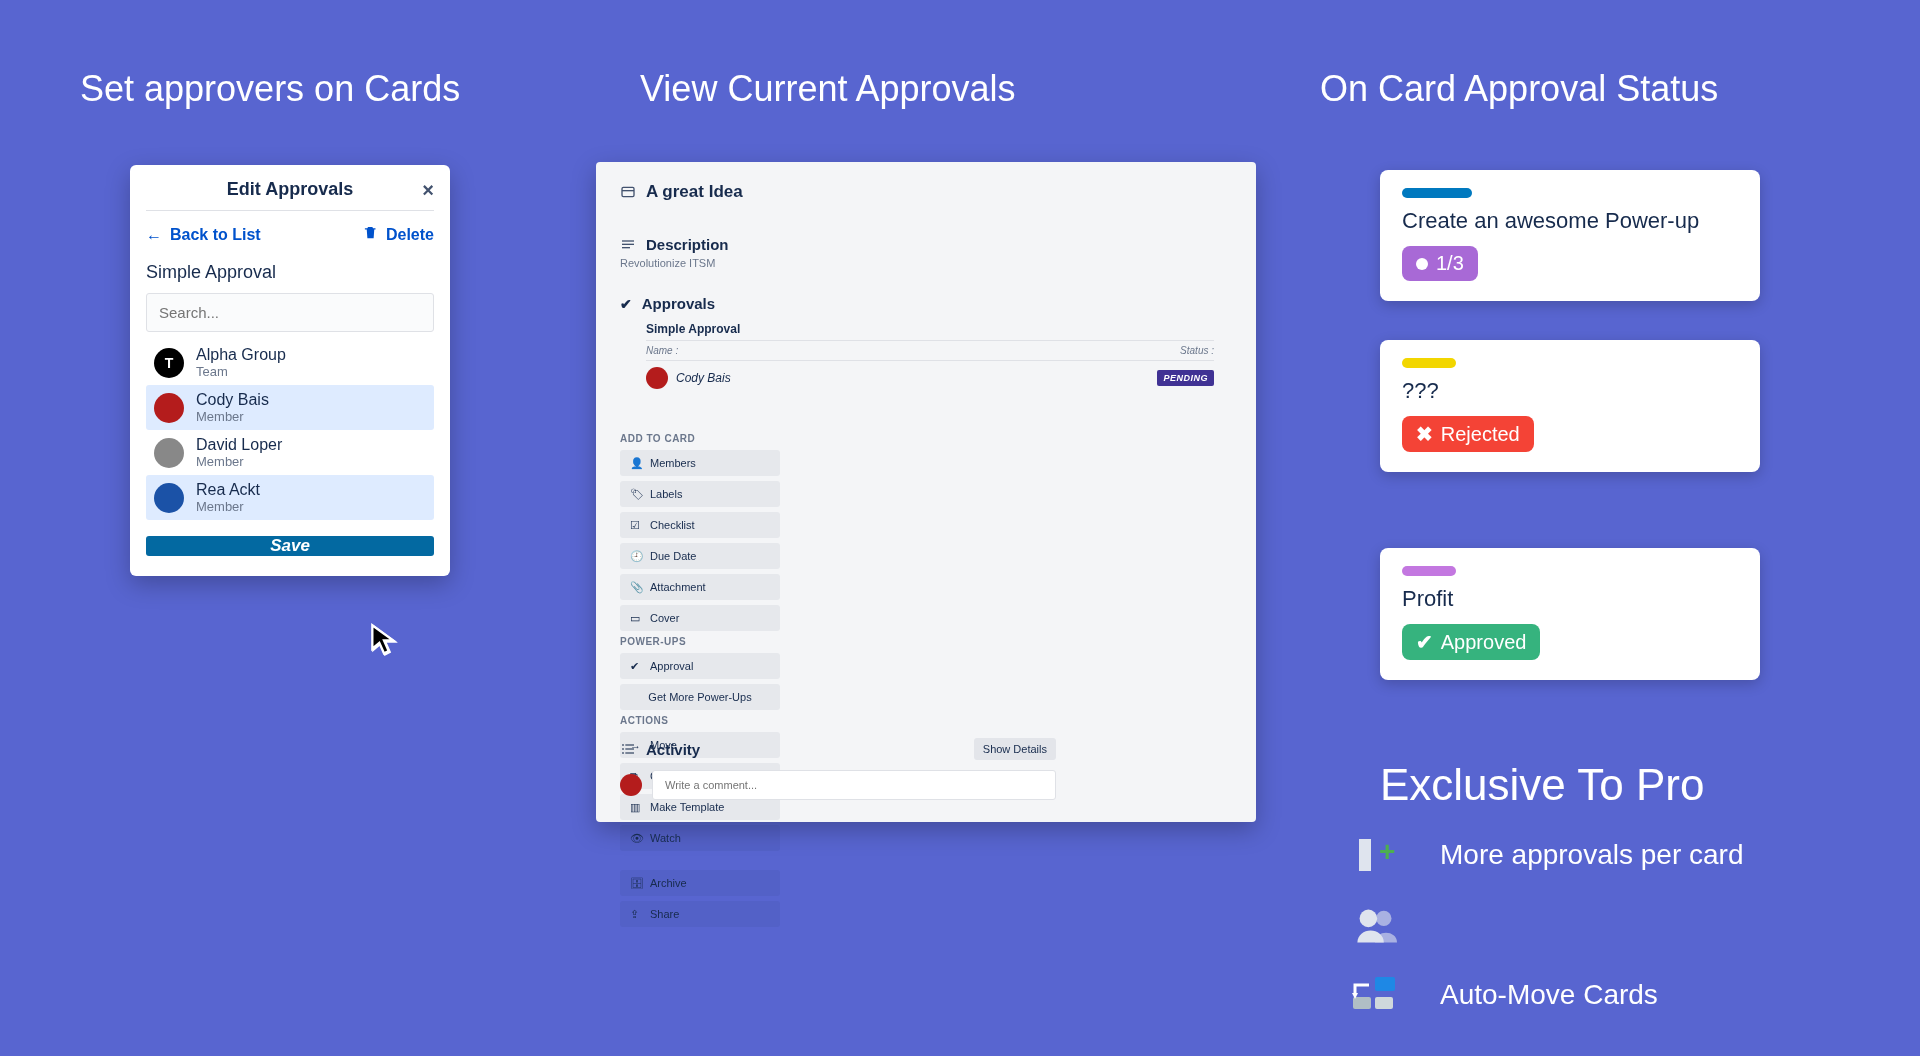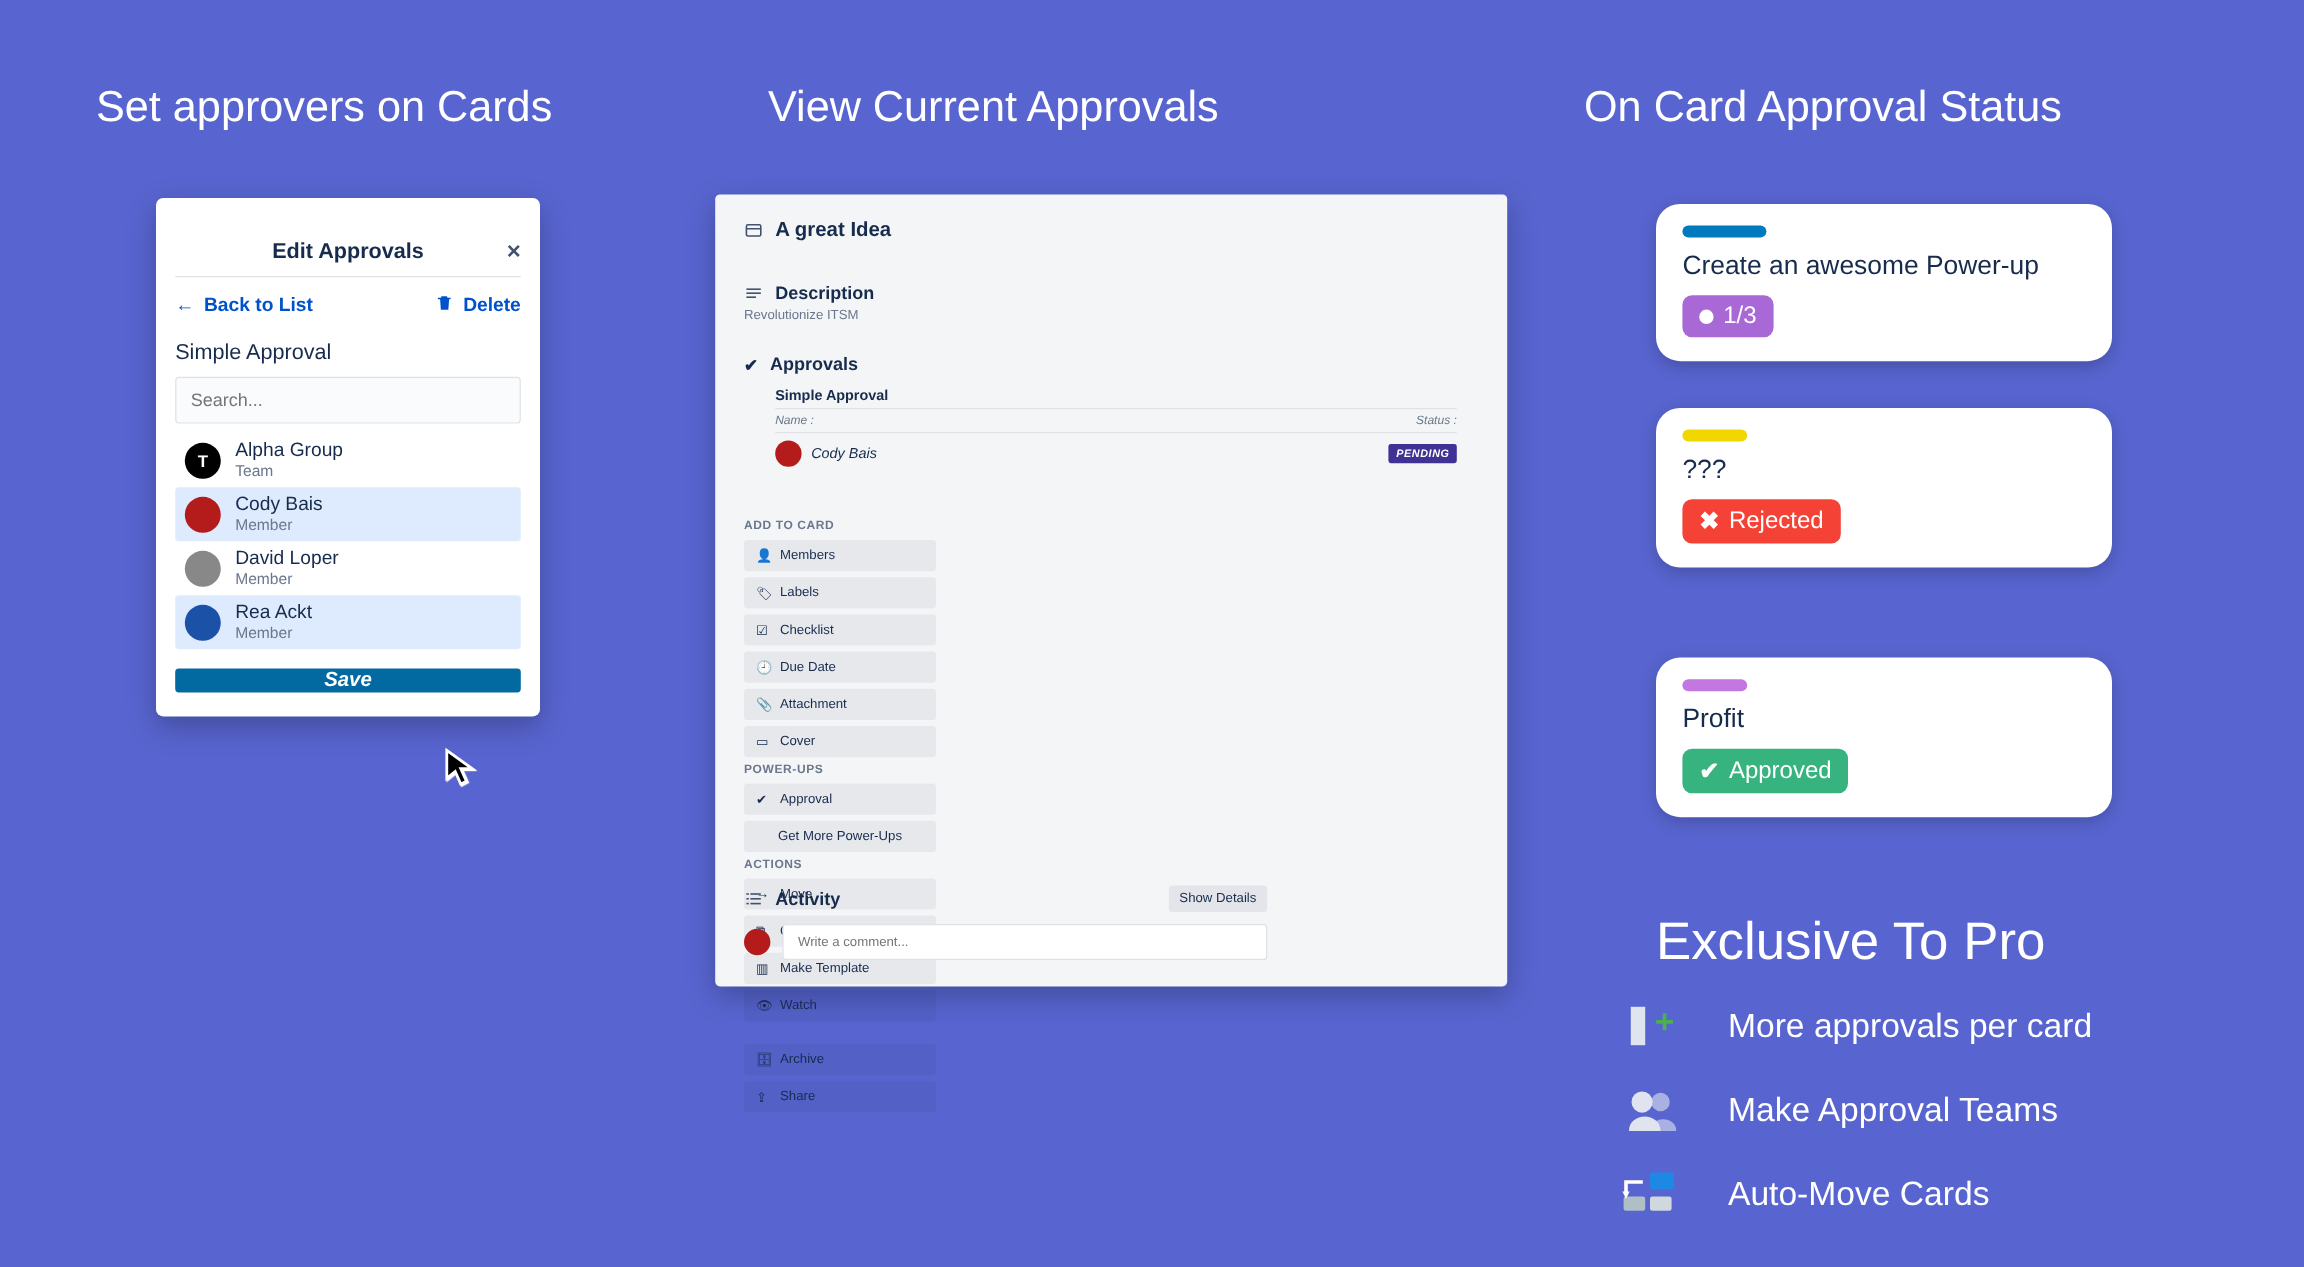--- a/index.html
+++ b/index.html
@@ -30,21 +30,20 @@
   padding: 14px 16px 20px;
 }
 .p1-title {
   text-align: center;
   font-weight: 600;
   color: #172b4d;
   font-size: 18px;
   padding-bottom: 10px;
   border-bottom: 1px solid #dfe1e6;
   position: relative;
-  margin-top: 20px;
 }
 .p1-close { position: absolute; right: 0; top: 0; font-size: 20px; color: #42526e; cursor: pointer; }
 .p1-row2 { display: flex; justify-content: space-between; margin: 14px 0 18px; }
 .p1-link { color: #0052cc; font-weight: 600; font-size: 16px; display: flex; align-items: center; gap: 8px; cursor: pointer; }
 .p1-heading { color: #172b4d; font-size: 18px; margin-bottom: 10px; }
 .p1-search {
   width: 100%;
   border: 1px solid #dfe1e6;
   background: #fafbfc;
   padding: 10px 12px;
@@ -109,21 +108,21 @@
 .p2-comment-input { flex: 1; background: #fff; border: 1px solid #dfe1e6; border-radius: 3px; padding: 8px 12px; font-size: 11px; color: #6b778c; }
 .p2-side-head { color: #6b778c; font-size: 10px; font-weight: 700; letter-spacing: .5px; margin-bottom: 6px; margin-top: 1px; }
 .p2-side-head:first-child { margin-top: 12px; }
 .p2-side-btn { display: flex; align-items: center; gap: 8px; width: 100%; background: rgba(9,30,66,.06); border: none; padding: 7px 10px; border-radius: 3px; font-size: 11px; color: #172b4d; margin-bottom: 5px; cursor: pointer; text-align: left; }
 .p2-side-btn svg, .p2-side-btn .ico { width: 12px; height: 12px; flex-shrink: 0; }
 
 
 .card3 {
   position: absolute;
   background: #fff;
-  border-radius: 20px;
+  border-radius: 8px;
   padding: 18px 22px 20px;
   width: 380px;
   box-shadow: 0 4px 14px rgba(0,0,0,.2);
 }
 .card3-label { height: 10px; border-radius: 10px; margin-bottom: 10px; }
 .card3-label.blue { background: #0079bf; width: 70px; }
 .card3-label.yellow { background: #f2d600; width: 54px; }
 .card3-label.pink { background: #c377e0; width: 54px; }
 .card3-title { color: #172b4d; font-size: 22px; margin-bottom: 12px; }
 .badge-pill { display: inline-flex; align-items: center; gap: 8px; border-radius: 8px; padding: 6px 14px; font-size: 20px; font-weight: 500; color: #fff; justify-content: space-between; }
@@ -368,21 +367,20 @@
   </div>
   <div class="pro-item">
     <div class="pro-icon">
       <svg viewBox="0 0 40 40" width="44" height="44" fill="#dfe4ee">
           <circle cx="14" cy="14" r="8"></circle>
           <circle cx="28" cy="14" r="7" opacity=".6"></circle>
           <path d="M4 36c0-7 6-11 12-11s12 4 12 11z"></path>
           <path d="M20 36c0-6 5-9 10-9s10 3 10 9z" opacity=".6"></path>
         </svg>
     </div>
-    <span>Make Approval Teams</span>
   </div>
   <div class="pro-item">
     <div class="pro-icon">
       <svg viewBox="0 0 48 40" width="48" height="40">
           <rect x="24" y="2" width="20" height="14" rx="2" fill="#1e88e5"></rect>
           <rect x="2" y="22" width="18" height="12" rx="2" fill="#b0bec5"></rect>
           <rect x="24" y="22" width="18" height="12" rx="2" fill="#cfd8dc"></rect>
           <path d="M18 10 L4 10 L4 20" stroke="#fff" stroke-width="3" fill="none"></path>
           <polygon points="1,18 7,18 4,24" fill="#fff"></polygon>
         </svg>

